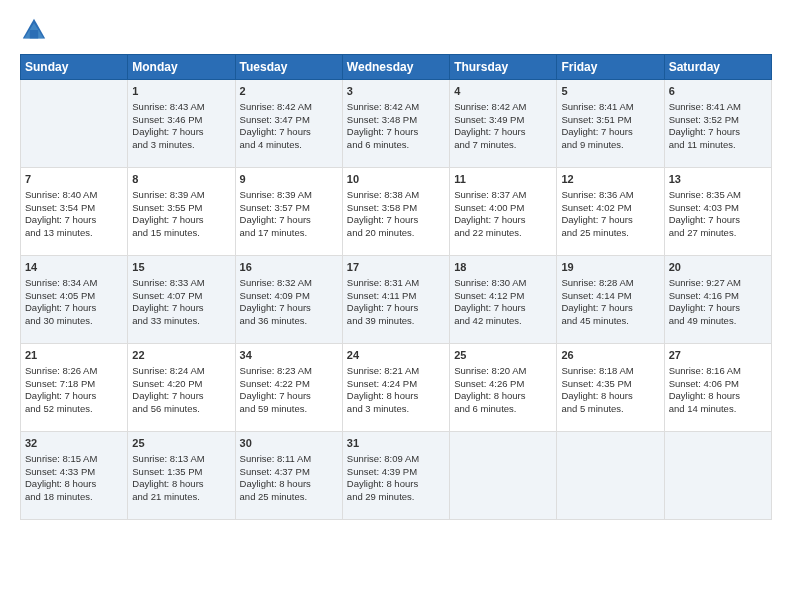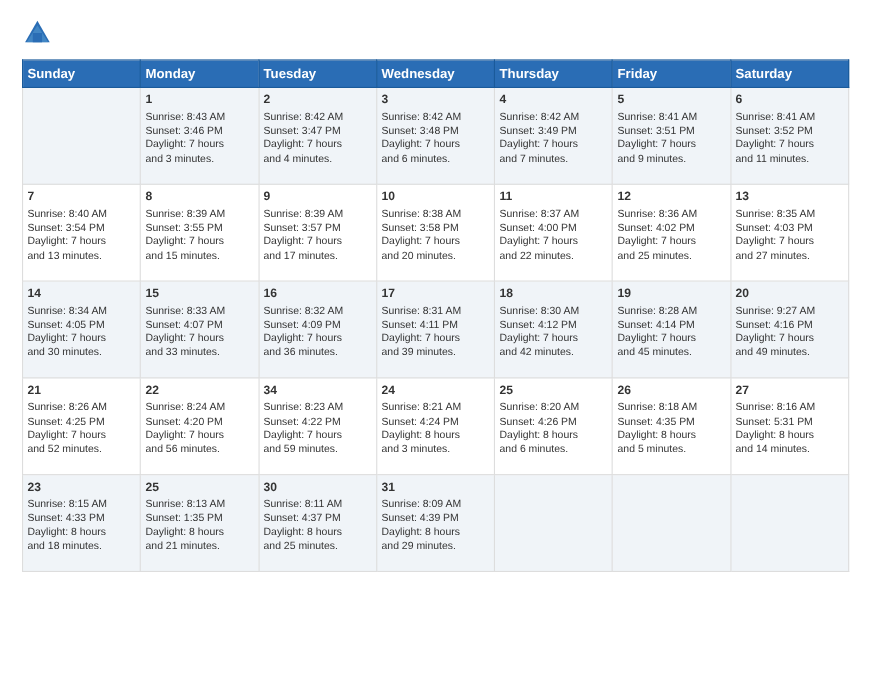--- a/index.html
+++ b/index.html
@@ -308,21 +308,21 @@
                 <div>Daylight: 7 hours</div>
                 <div>and 49 minutes.</div>
               </div>
             </td>
           </tr>
           <tr>
             <td>
               <div class="cell-content">
                 <span class="day-num">21</span>
                 <div>Sunrise: 8:26 AM</div>
-                <div>Sunset: 4:25 PM</div>
+                <div>Sunset: 7:18 PM</div>
                 <div>Daylight: 7 hours</div>
                 <div>and 52 minutes.</div>
               </div>
             </td>
             <td>
               <div class="cell-content">
                 <span class="day-num">22</span>
                 <div>Sunrise: 8:24 AM</div>
                 <div>Sunset: 4:20 PM</div>
                 <div>Daylight: 7 hours</div>
@@ -362,30 +362,30 @@
                 <div>Sunrise: 8:18 AM</div>
                 <div>Sunset: 4:35 PM</div>
                 <div>Daylight: 8 hours</div>
                 <div>and 5 minutes.</div>
               </div>
             </td>
             <td>
               <div class="cell-content">
                 <span class="day-num">27</span>
                 <div>Sunrise: 8:16 AM</div>
-                <div>Sunset: 5:31 PM</div>
+                <div>Sunset: 4:06 PM</div>
                 <div>Daylight: 8 hours</div>
                 <div>and 14 minutes.</div>
               </div>
             </td>
           </tr>
           <tr class="row-shaded">
             <td>
               <div class="cell-content">
-                <span class="day-num">23</span>
+                <span class="day-num">32</span>
                 <div>Sunrise: 8:15 AM</div>
                 <div>Sunset: 4:33 PM</div>
                 <div>Daylight: 8 hours</div>
                 <div>and 18 minutes.</div>
               </div>
             </td>
             <td>
               <div class="cell-content">
                 <span class="day-num">25</span>
                 <div>Sunrise: 8:13 AM</div>

